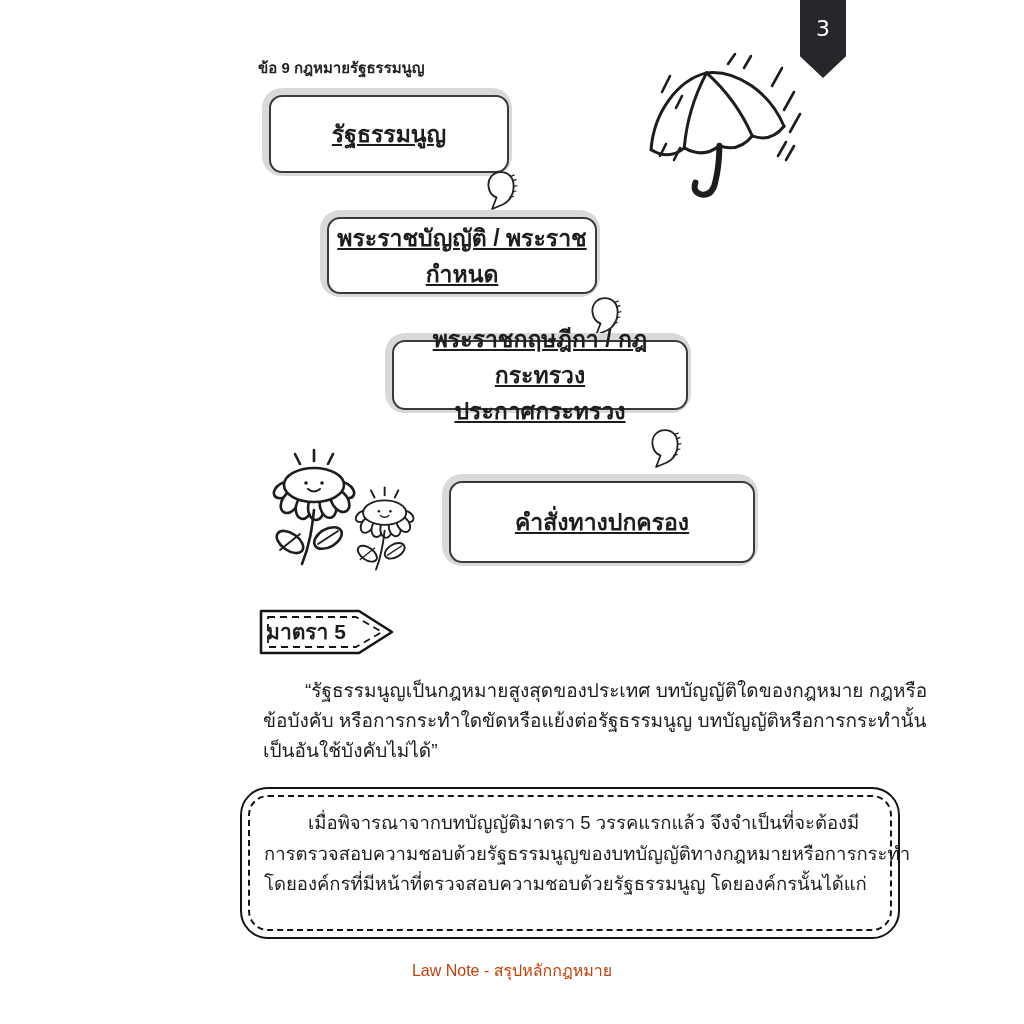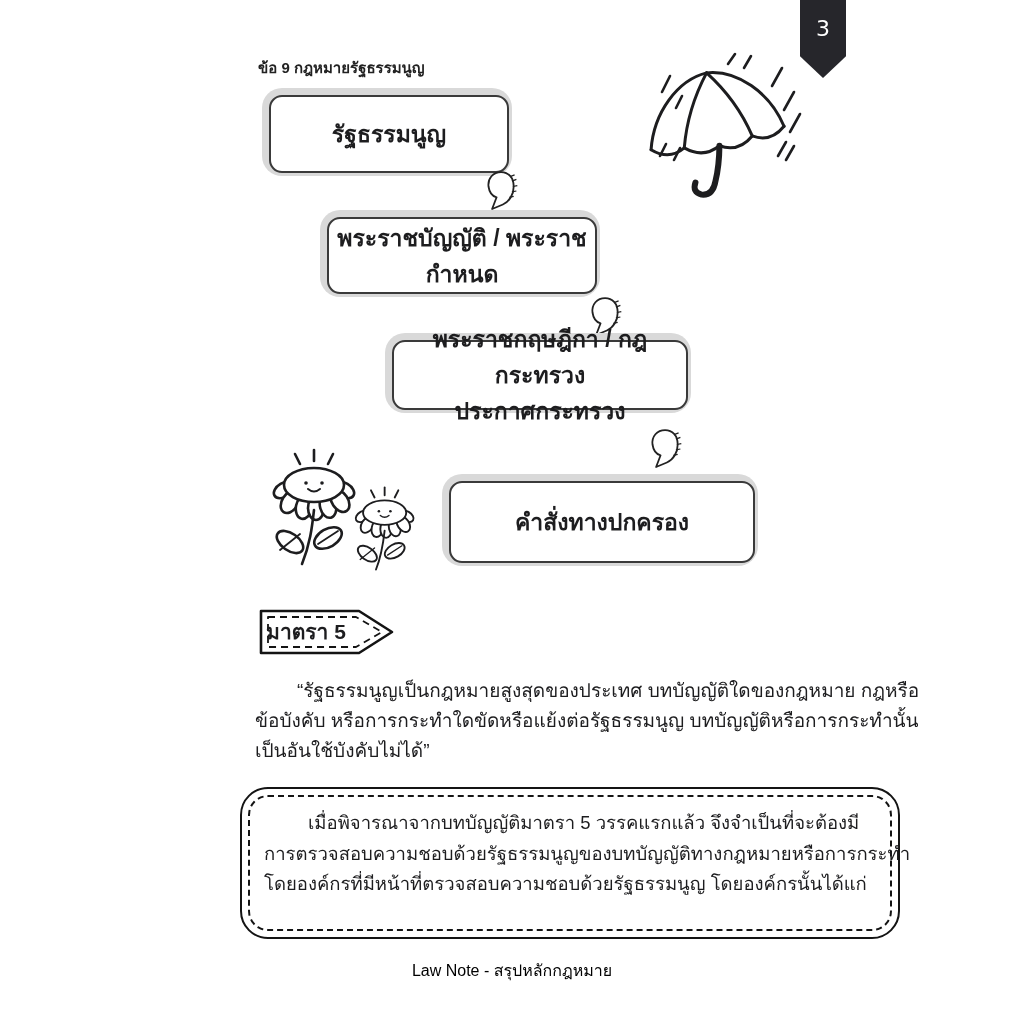--- a/index.html
+++ b/index.html
@@ -19,21 +19,21 @@
     clip-path:polygon(0 0,100% 0,100% 72%,50% 100%,0 72%);
     display:flex; justify-content:center;
   }
   .bookmark .num { color:#fff; font-size:22px; margin-top:16px; font-family:"DejaVu Sans",sans-serif; }
 
   
   .law-box { background:#d9d9d9; border-radius:20px; padding:7px; box-sizing:border-box; }
   .law-box-inner {
     width:100%; height:100%; background:#fff; border:2px solid #3a3a3a; border-radius:13px;
     display:flex; flex-direction:column; align-items:center; justify-content:center;
-    font-weight:bold; font-size:23px; text-align:center; line-height:36px;
+    font-weight:bold; font-size:23px; text-align:center; line-height:36px;text-decoration:underline;
   }
   #box1 { left:262px; top:88px;  width:250px; height:88px; }
   #box2 { left:320px; top:210px; width:280px; height:87px; }
   #box3 { left:385px; top:333px; width:306px; height:80px; }
   #box4 { left:442px; top:474px; width:316px; height:92px; }
 
   
   .arrow-doodle { width:36px; height:46px; }
   #arrow1 { left:484px; top:168px; }
   #arrow2 { left:588px; top:294px; }
@@ -41,39 +41,39 @@
 
   
   .section-tag { left:256px; top:606px; width:140px; height:52px; }
   .section-tag .tag-label {
     position:absolute; left:0; top:0; width:100px; height:50px;
     display:flex; align-items:center; justify-content:center;
     font-weight:bold; font-size:21px;
   }
 
   
-  .quote { left:255px; top:676px; width:545px; font-size:19px; line-height:30px; }
+  .quote { left:263px; top:676px; width:545px; font-size:19px; line-height:30px; }
   .quote .line { white-space:nowrap; }
   .quote .line.first { padding-left:42px; }
 
   
   .note-box {
     left:240px; top:787px; width:660px; height:152px;
     border:2px solid #141414; border-radius:28px; padding:6px; box-sizing:border-box;
   }
   .note-box-inner {
     width:100%; height:100%; box-sizing:border-box;
     border:2px dashed #141414; border-radius:20px;
     padding:11px 14px 0 14px; font-size:18.5px; line-height:30.5px;
   }
   .note-box-inner .line { white-space:nowrap; }
   .note-box-inner .line.first { padding-left:44px; }
 
   
-  .footer-label { left:0; top:958px; width:100%; text-align:center; font-size:16px; color:#000000; }
+  .footer-label { left:0; top:958px; width:100%; text-align:center; font-size:16px; color:#c2410c; }
 
   
   .umbrella { left:632px; top:52px; width:175px; height:160px; }
   .flowers  { left:252px; top:448px; width:175px; height:132px; }
 
   svg { display:block; }
 </style>
 </head>
 <body>
 

